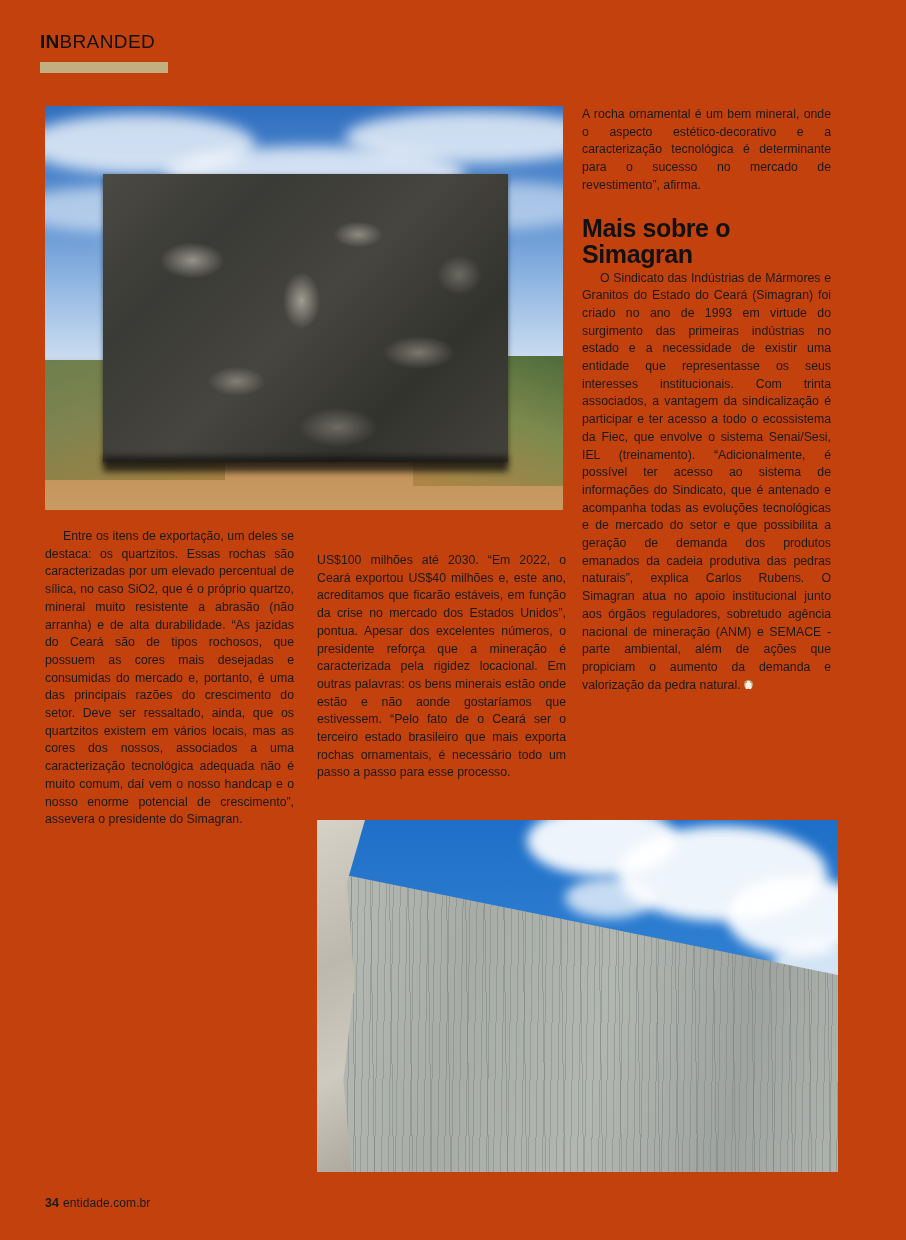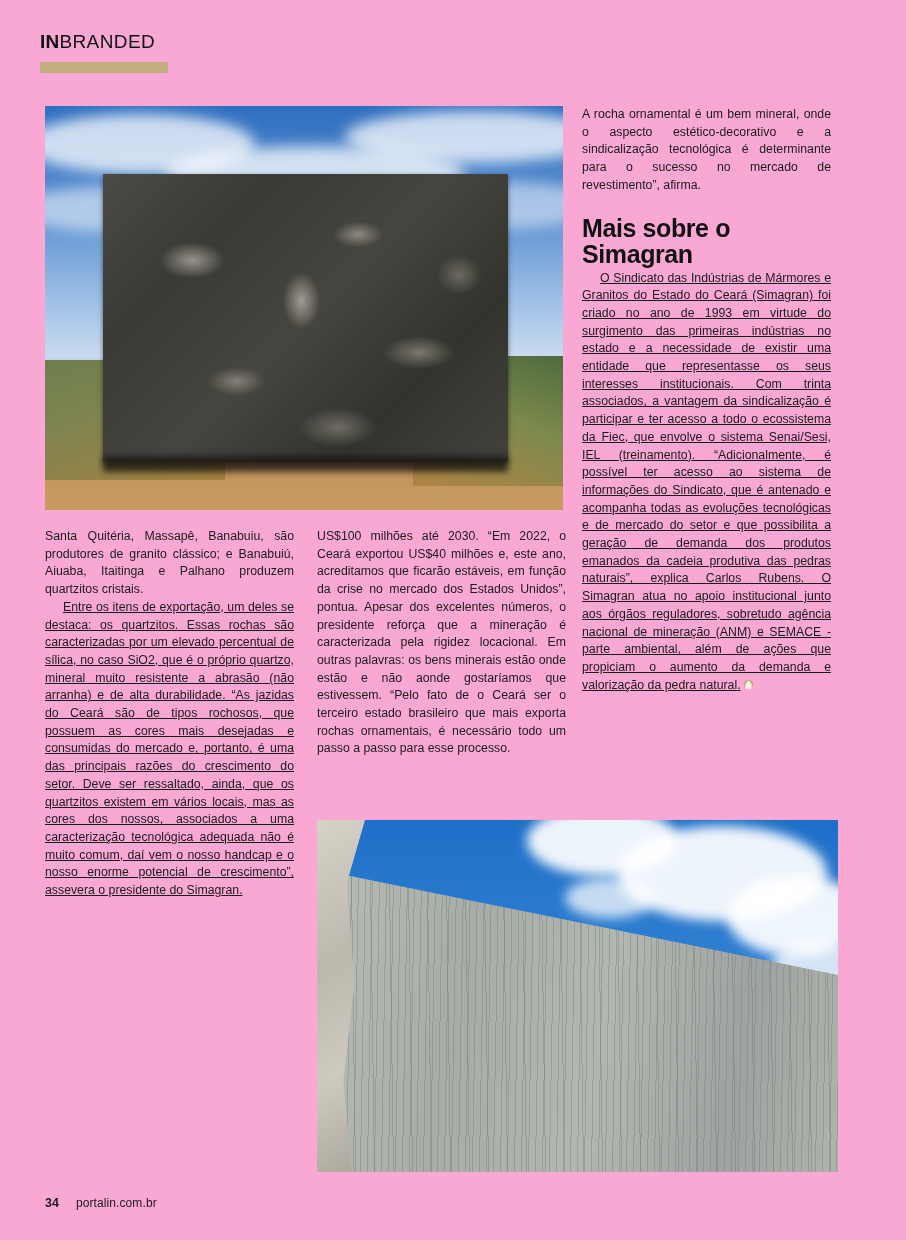--- a/index.html
+++ b/index.html
@@ -8,21 +8,21 @@
     width: 906px;
     height: 1240px;
     background: #ffffff;
     font-family: "Liberation Sans", sans-serif;
     -webkit-font-smoothing: antialiased;
   }
   .page {
     position: relative;
     width: 906px;
     height: 1240px;
-    background: #f9a8d4;
+    background: #c2410c;
     overflow: hidden;
   }
 
   
   .masthead {
     position: absolute;
     left: 40px;
     top: 32px;
     width: 300px;
   }
@@ -145,24 +145,24 @@
   .col {
     position: absolute;
     font-size: 12.3px;
     line-height: 17.7px;
     color: #1b1b1b;
     text-align: justify;
     text-justify: inter-word;
     hyphens: manual;
   }
   .col p { margin: 0; }
-  .col p.indent { text-indent: 18px; text-decoration: underline; }
+  .col p.indent { text-indent: 18px; }
 
   .col-1 { left: 45px; top: 528px; width: 249px; }
-  .col-2 { left: 317px; top: 528px; width: 249px; }
+  .col-2 { left: 317px; top: 552px; width: 249px; }
   .col-3 { left: 582px; top: 106px; width: 249px; }
 
   .subhead {
     font-size: 25px;
     line-height: 26px;
     font-weight: 800;
     letter-spacing: -0.4px;
     color: #111111;
     text-align: left;
     margin: 12px 0 3px 0;
@@ -188,21 +188,21 @@
     opacity:.85;
   }
 
   
   .footer {
     position: absolute;
     left: 45px;
     top: 1196px;
     display: flex;
     align-items: baseline;
-    gap: 17px;
+    gap: 4px;
     font-size: 12px;
     color: #1b1b1b;
   }
   .footer-page { font-weight: 800; font-size: 12.5px; }
   .footer-site { font-weight: 400; letter-spacing: 0.1px; }
 </style>
 </head>
 <body>
 
 <div class="page">
@@ -219,42 +219,41 @@
     <div class="gp-cloud" style="left:-30px; top:80px; width:200px; height:46px; opacity:.7;"></div>
     <div class="gp-cloud" style="left:330px; top:75px; width:230px; height:48px; opacity:.65;"></div>
     <div class="gp-cloud" style="left:60px;  top:120px;width:180px; height:40px; opacity:.5;"></div>
     <div class="gp-ground"></div>
     <div class="gp-ground-l"></div>
     <div class="gp-ground-r"></div>
     <div class="gp-block"></div>
   </div>
 
   <div class="col col-1">
-    <p>Santa Quitéria, Massapê, Banabuiu, são produtores de granito clássico; e Banabuiú, Aiuaba, Itaitinga e Palhano produzem quartzitos cristais.</p>
     <p class="indent">Entre os itens de exportação, um deles se destaca: os quartzitos. Essas rochas são caracterizadas por um elevado percentual de sílica, no caso SiO2, que é o próprio quartzo, mineral muito resistente a abrasão (não arranha) e de alta durabilidade. “As jazidas do Ceará são de tipos rochosos, que possuem as cores mais desejadas e consumidas do mercado e, portanto, é uma das principais razões do crescimento do setor. Deve ser ressaltado, ainda, que os quartzitos existem em vários locais, mas as cores dos nossos, associados a uma caracterização tecnológica adequada não é muito comum, daí vem o nosso handcap e o nosso enorme potencial de crescimento”, assevera o presidente do Simagran.</p>
   </div>
 
   <div class="col col-2">
     <p>US$100 milhões até 2030. “Em 2022, o Ceará exportou US$40 milhões e, este ano, acreditamos que ficarão estáveis, em função da crise no mercado dos Estados Unidos”, pontua. Apesar dos excelentes números, o presidente reforça que a mineração é caracterizada pela rigidez locacional. Em outras palavras: os bens minerais estão onde estão e não aonde gostaríamos que estivessem. “Pelo fato de o Ceará ser o terceiro estado brasileiro que mais exporta rochas ornamentais, é necessário todo um passo a passo para esse processo.</p>
   </div>
 
   <div class="col col-3">
-    <p>A rocha ornamental é um bem mineral, onde o aspecto estético-decorativo e a sindicalização tecnológica é determinante para o sucesso no mercado de revestimento”, afirma.</p>
+    <p>A rocha ornamental é um bem mineral, onde o aspecto estético-decorativo e a caracterização tecnológica é determinante para o sucesso no mercado de revestimento”, afirma.</p>
     <h2 class="subhead first">Mais sobre o<br>Simagran</h2>
     <p class="indent"><span>O Sindicato das Indústrias de Mármores e Granitos do Estado do Ceará (Simagran) foi criado no ano de 1993 em virtude do surgimento das primeiras indústrias no estado e a necessidade de existir uma entidade que representasse os seus interesses institucionais. Com trinta associados, a vantagem da sindicalização é participar e ter acesso a todo o ecossistema da Fiec, que envolve o sistema Senai/Sesi, IEL (treinamento). “Adicionalmente, é possível ter acesso ao sistema de informações do Sindicato, que é antenado e acompanha todas as evoluções tecnológicas e de mercado do setor e que possibilita a geração de demanda dos produtos emanados da cadeia produtiva das pedras naturais”, explica Carlos Rubens. O Simagran atua no apoio institucional junto aos órgãos reguladores, sobretudo agência nacional de mineração (ANM) e SEMACE - parte ambiental, além de ações que propiciam o aumento da demanda e valorização da pedra natural.</span><span class="endmark"></span></p>
   </div>
 
   <div class="photo photo-quartzite">
     <div class="qz-cloud" style="left:210px; top:-14px; width:150px; height:70px;"></div>
     <div class="qz-cloud" style="left:300px; top:6px;   width:210px; height:95px;"></div>
     <div class="qz-cloud" style="left:410px; top:56px;  width:140px; height:80px;"></div>
     <div class="qz-cloud" style="left:248px; top:58px;  width:90px;  height:40px; opacity:.8;"></div>
     <div class="qz-cloud" style="left:455px; top:120px; width:90px;  height:50px; opacity:.85;"></div>
     <div class="qz-wall"></div>
     <div class="qz-left-rock"></div>
   </div>
 
   <div class="footer">
     <span class="footer-page">34</span>
-    <span class="footer-site">portalin.com.br</span>
+    <span class="footer-site">entidade.com.br</span>
   </div>
 
 </div>
 
 </body></html>

